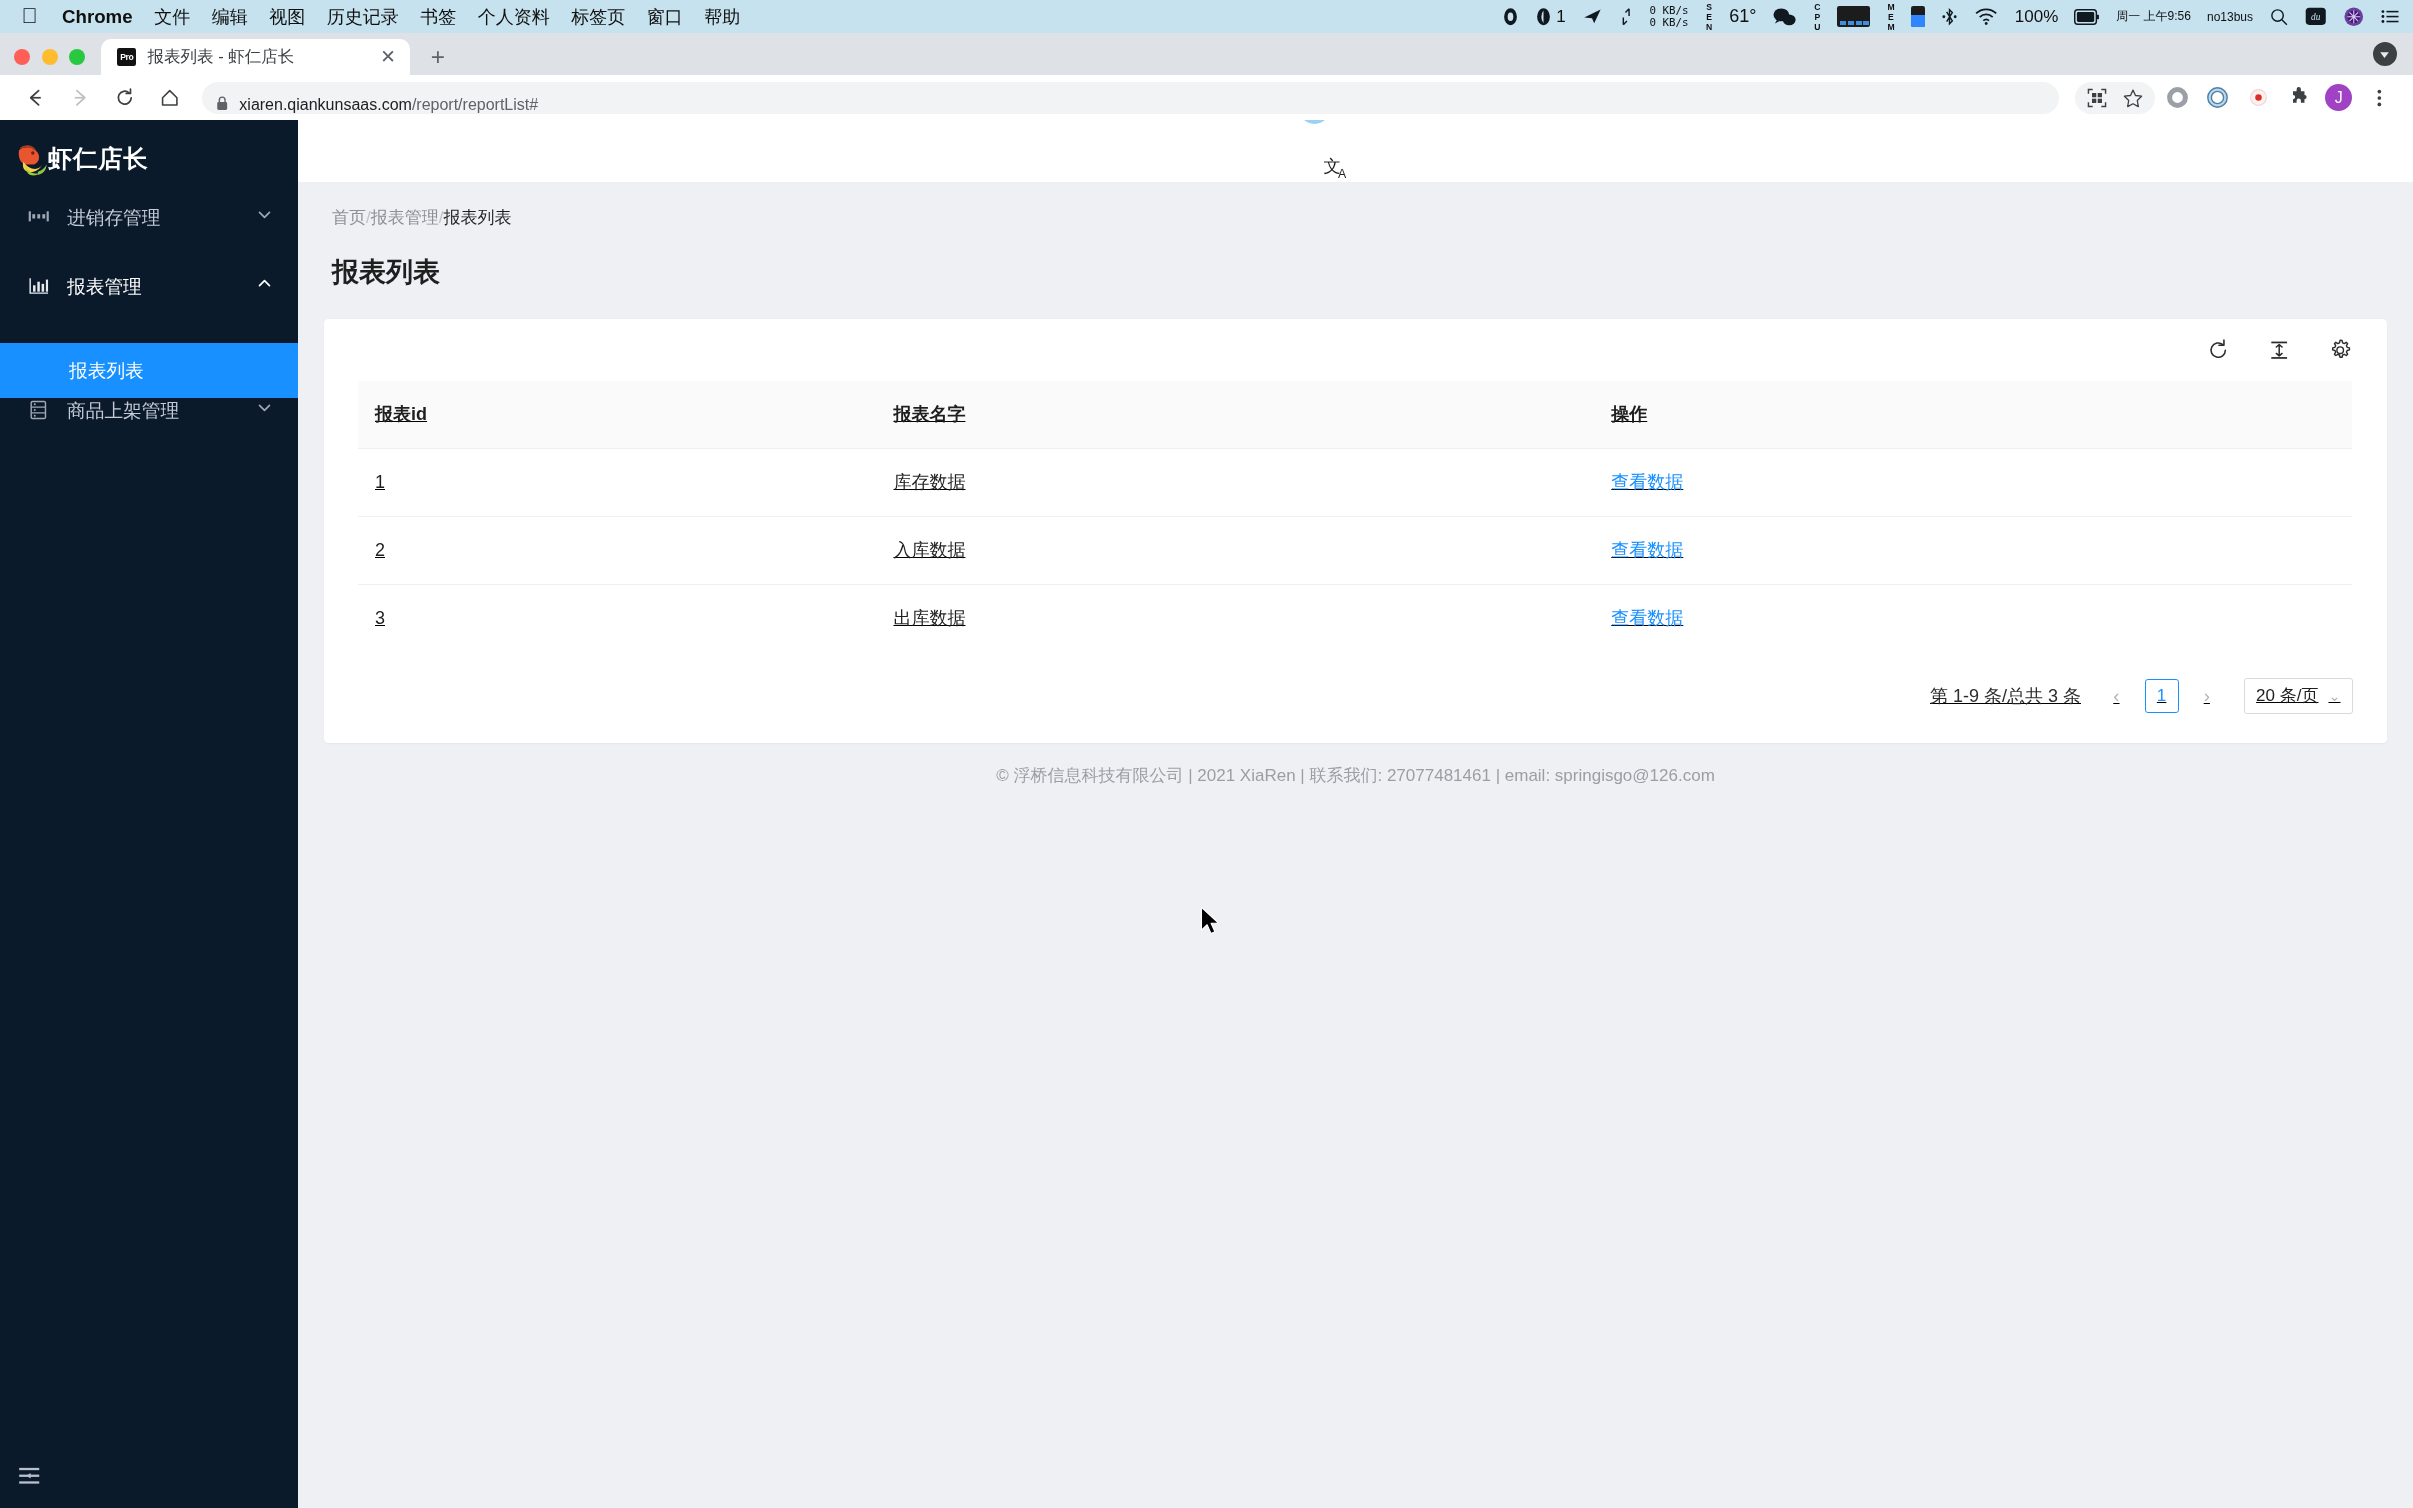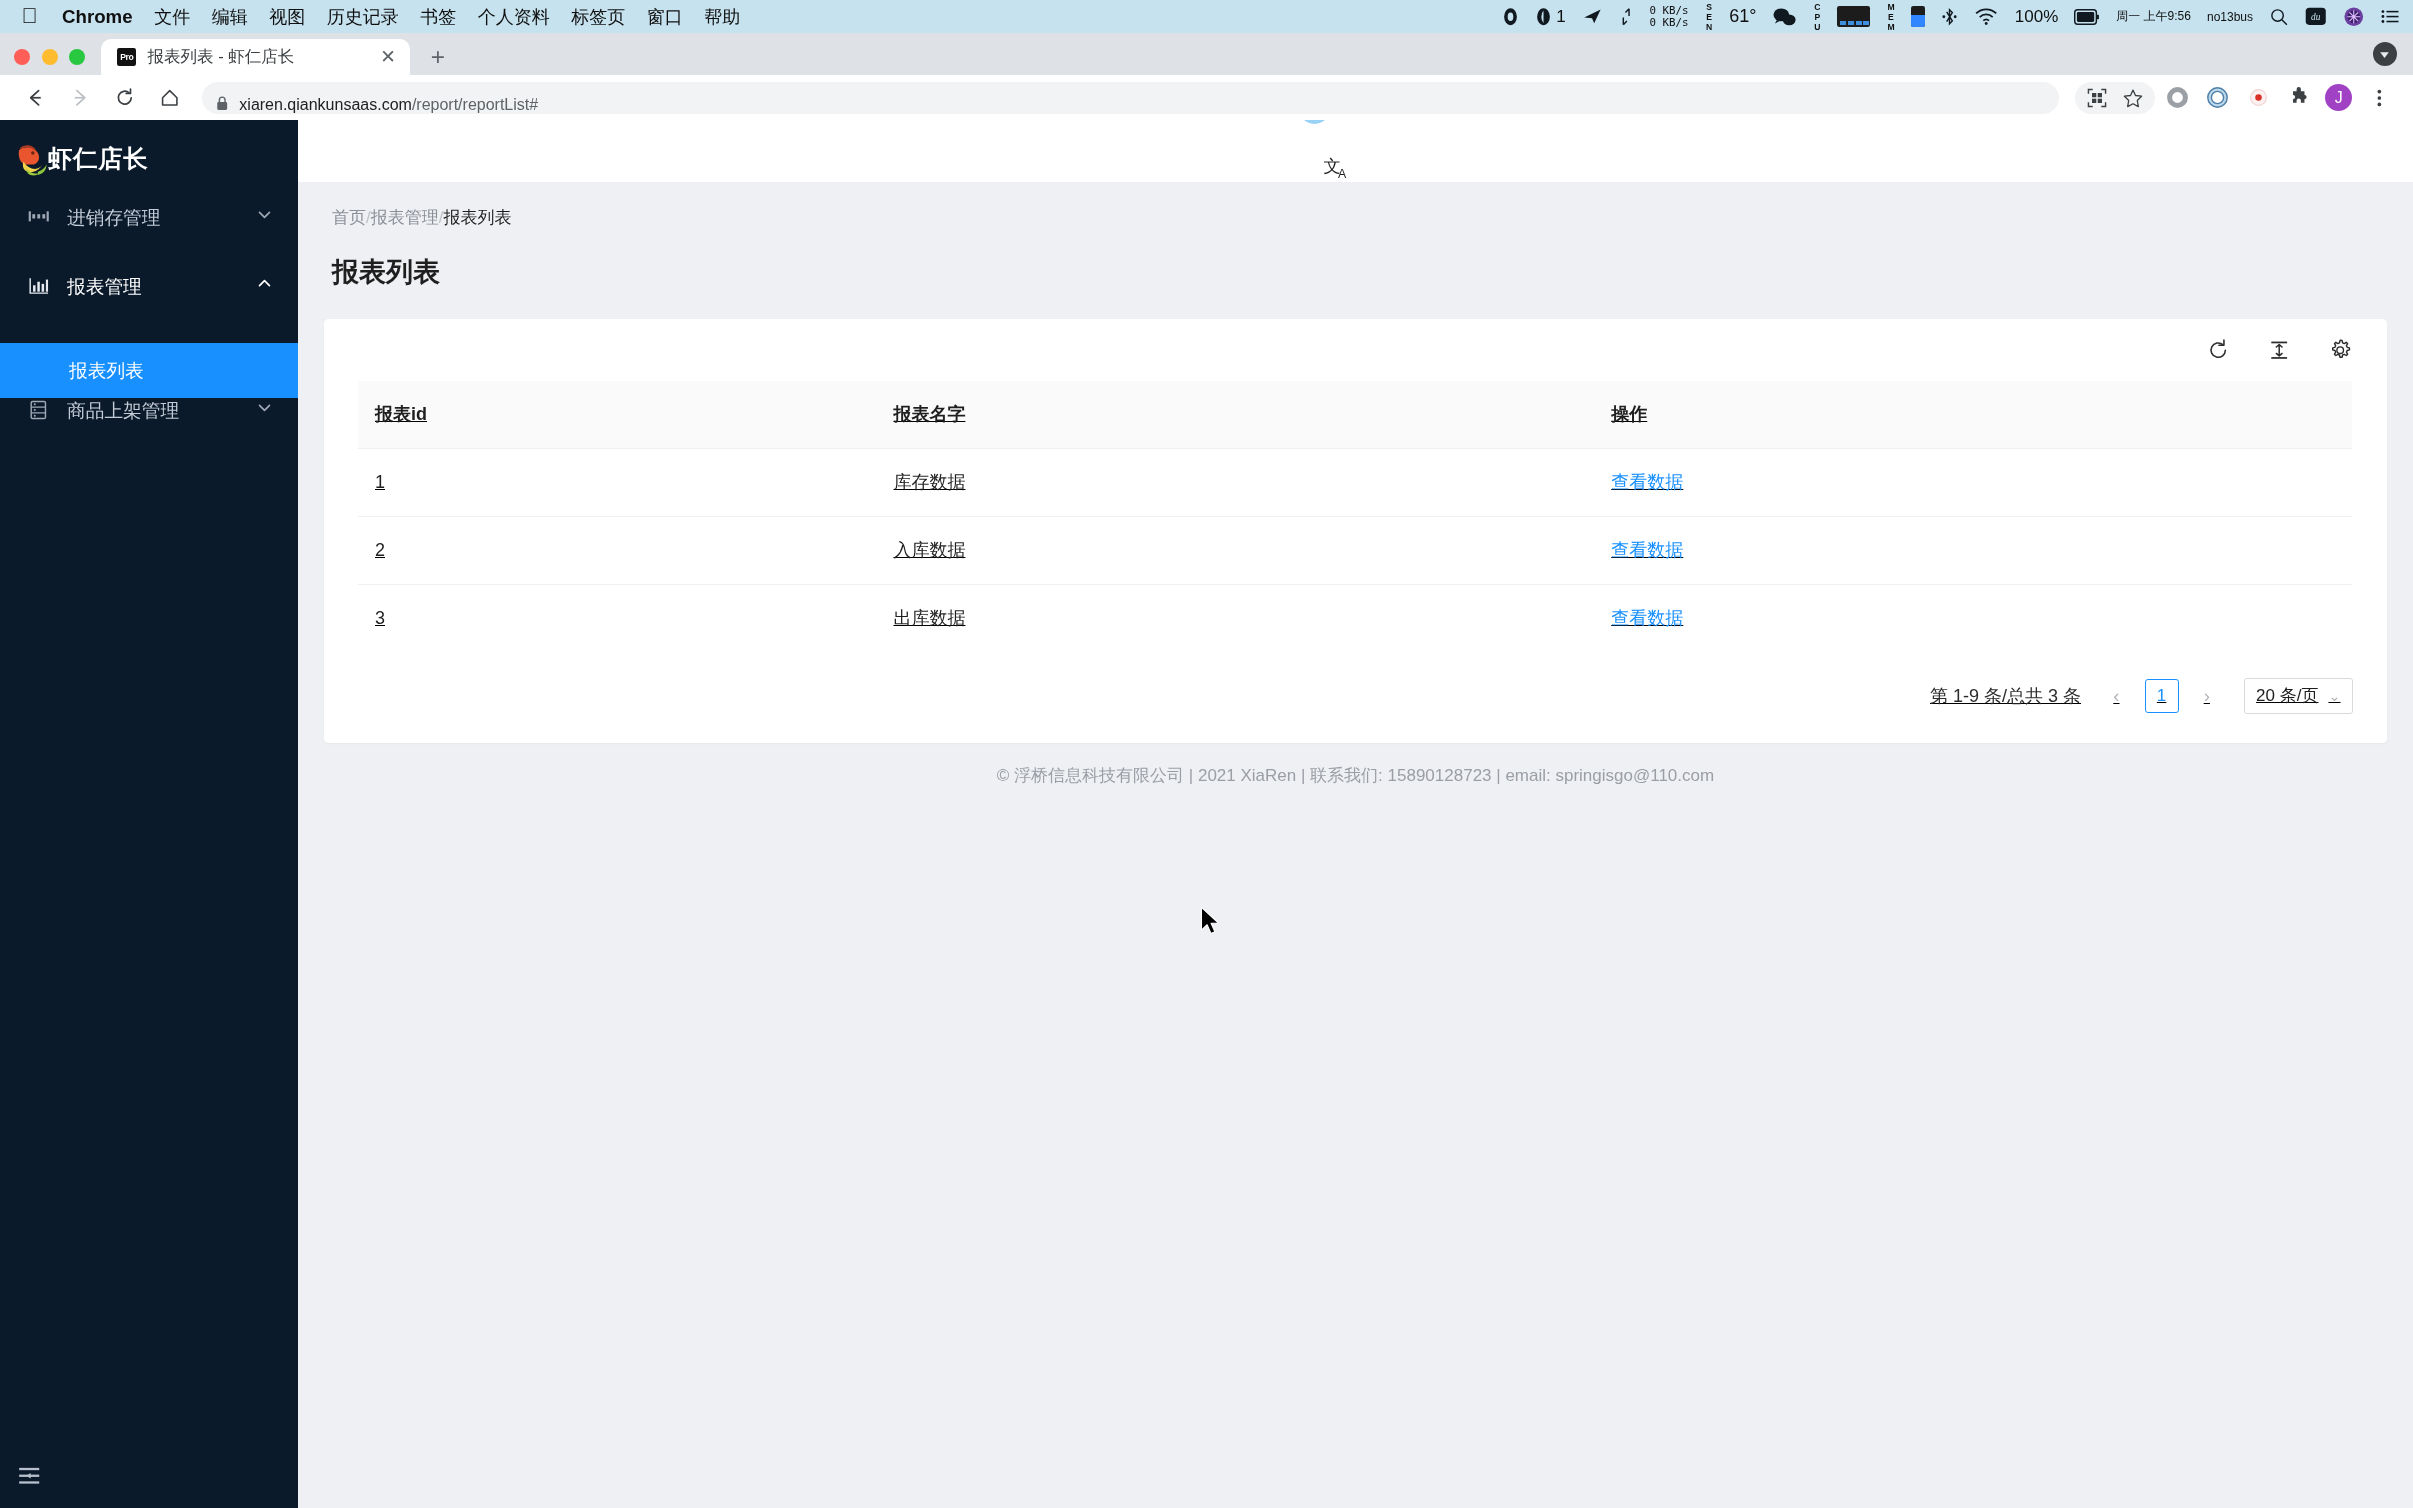--- a/index.html
+++ b/index.html
@@ -584,21 +584,21 @@
             <span class="pg-arrow">‹</span>
             <span class="pg-num">1</span>
             <span class="pg-arrow">›</span>
             <span class="pg-size">
               <span>20 条/页</span>
               <span class="caret">⌄</span>
             </span>
           </div>
         </div>
 
-        <div class="footer">© 浮桥信息科技有限公司 | 2021 XiaRen | 联系我们: 15890128723 | email: springisgo@110.com</div>
+        <div class="footer">© 浮桥信息科技有限公司 | 2021 XiaRen | 联系我们: 27077481461 | email: springisgo@126.com</div>
 
         <span class="cursor" style="left:901px; top:724px;">
           <svg width="29" height="34" viewBox="0 0 40 48">
             <path d="M3 2 L3 34 L11 26.5 L16.5 39 L22 36.4 L16.6 24.4 L27 24 Z" fill="#000000" stroke="#ffffff" stroke-width="1.6" stroke-linejoin="round"></path>
           </svg>
         </span>
 
       </div>
     </div>
   </div>

